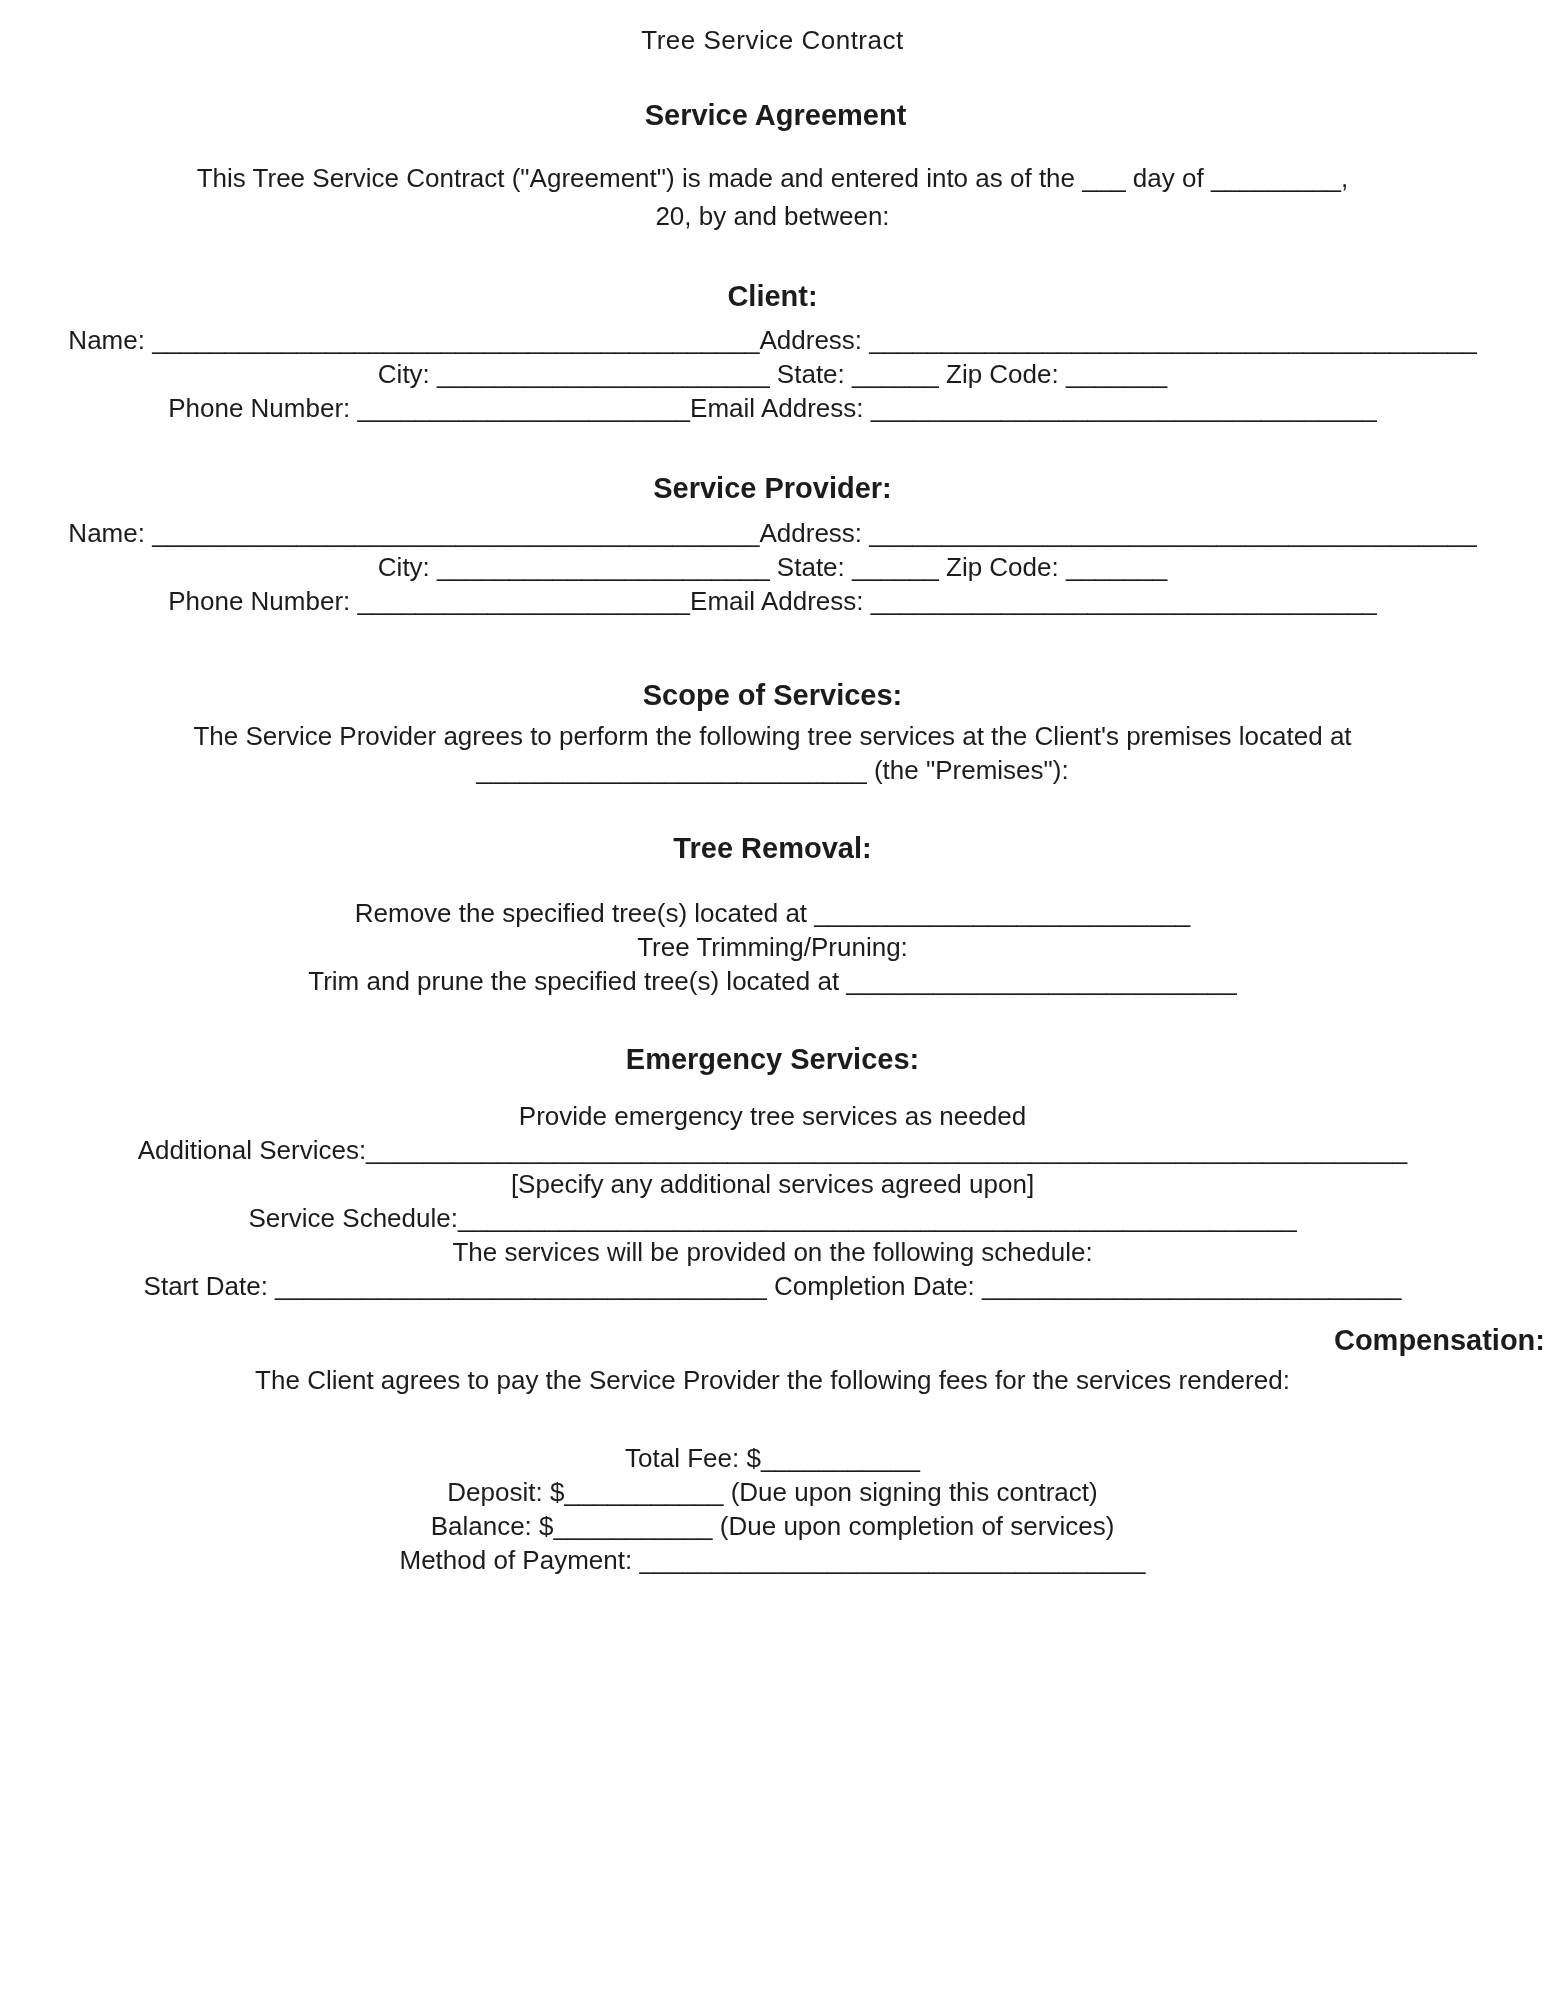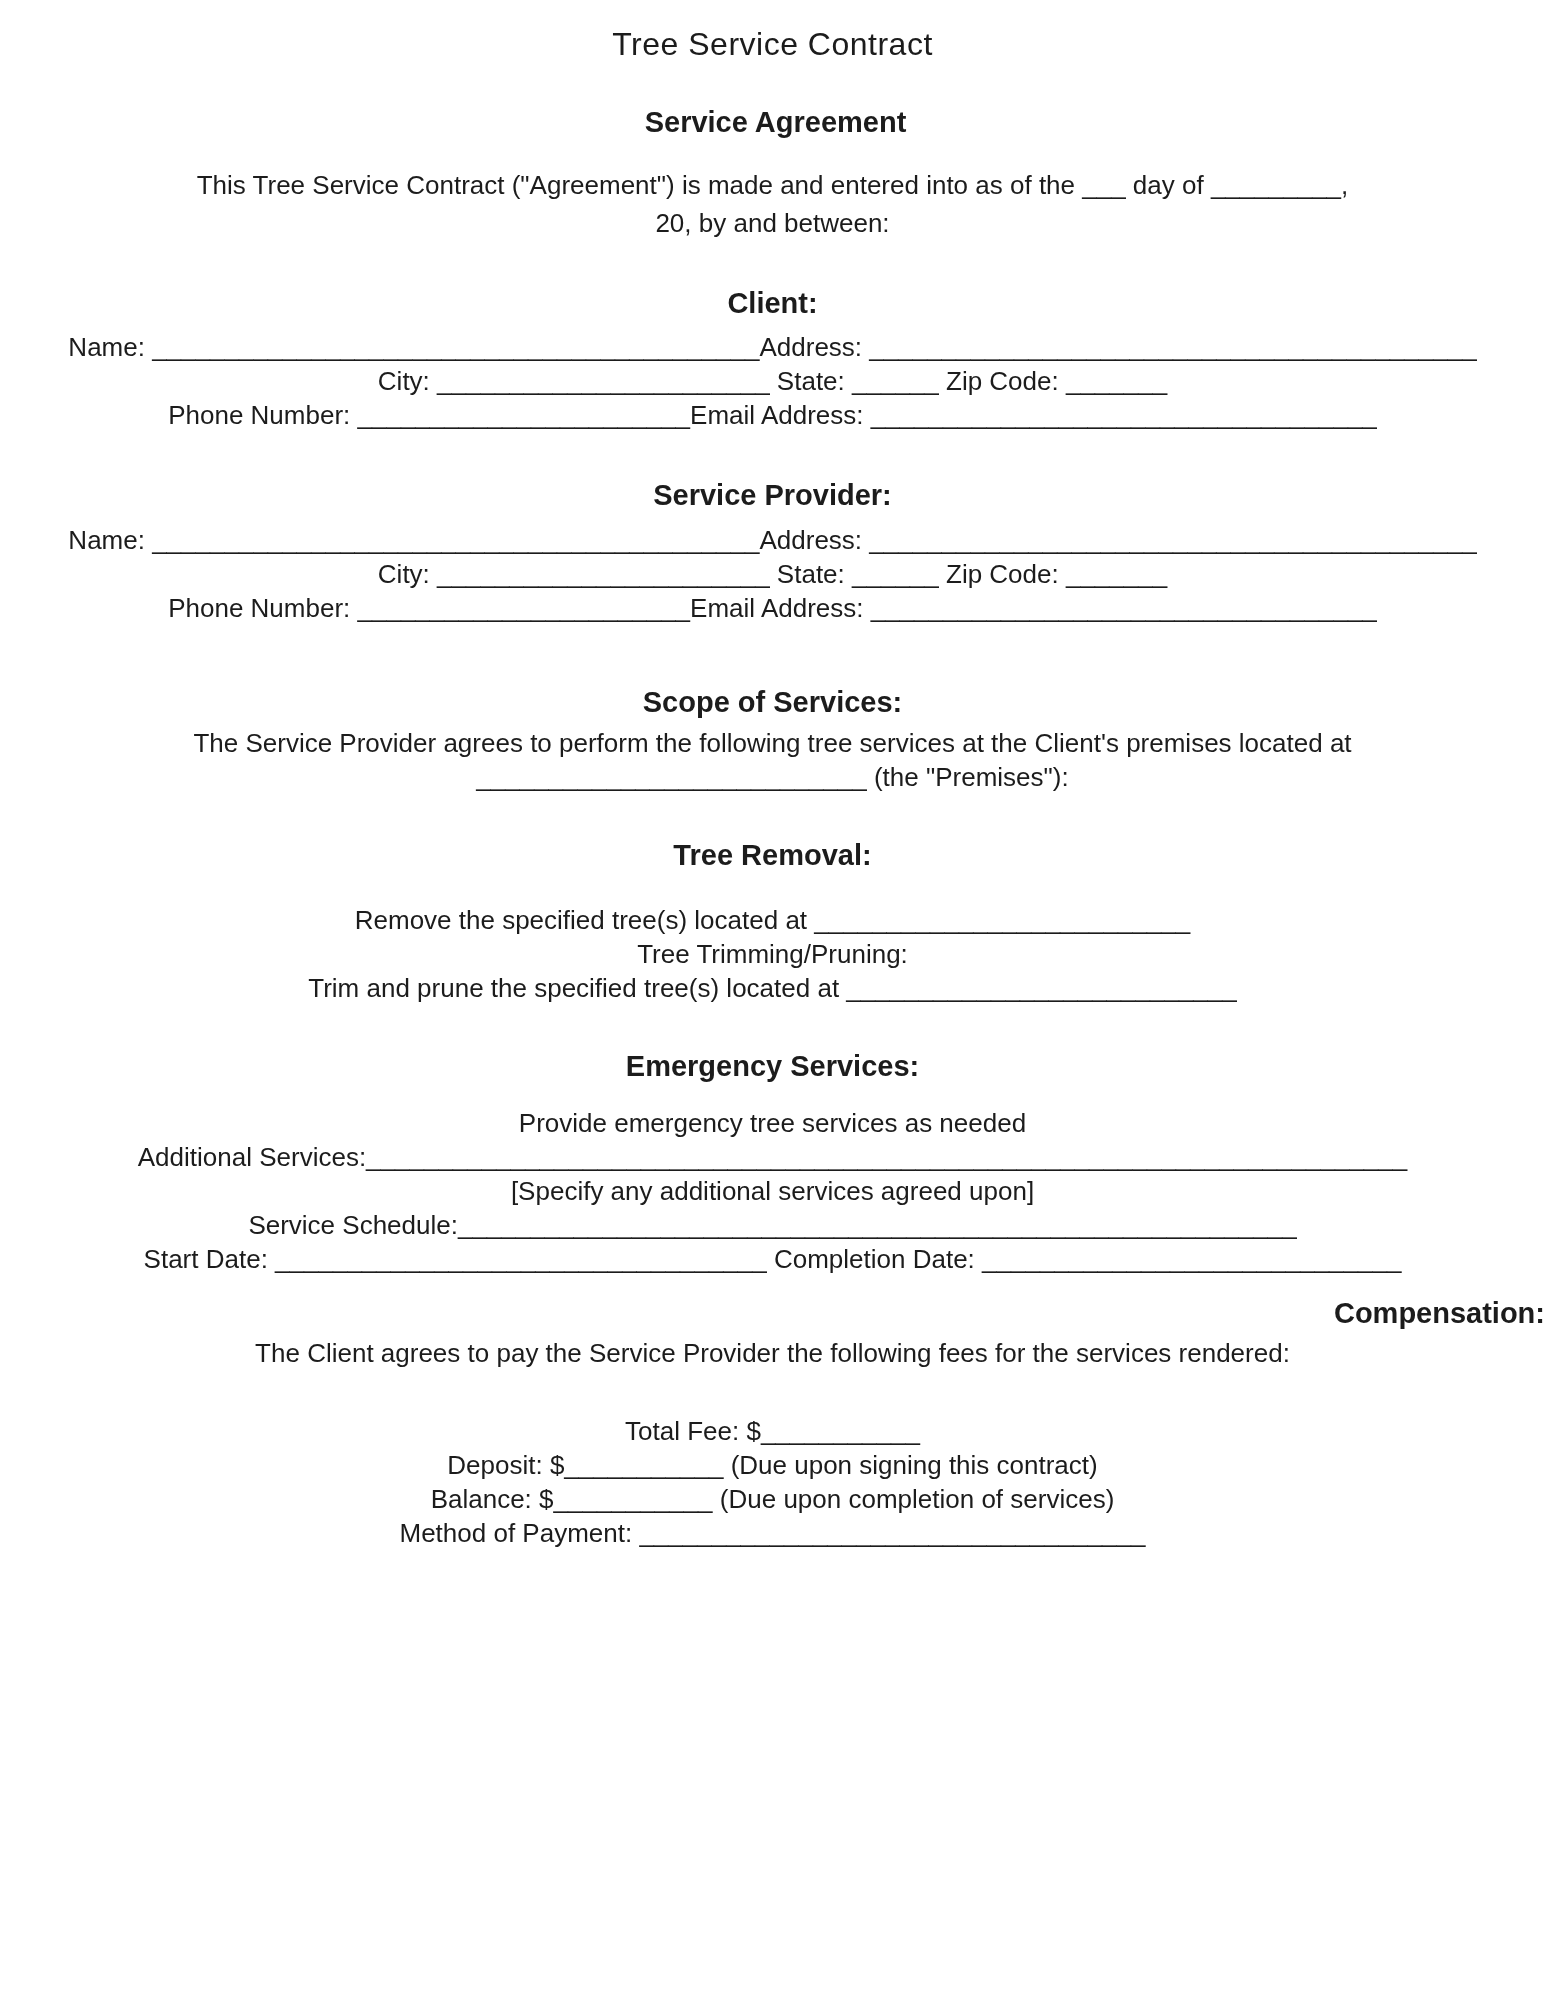--- a/index.html
+++ b/index.html
@@ -10,21 +10,21 @@
     height: 2000px;
     margin: 0 auto;
     background: #ffffff;
     font-family: "Liberation Sans", "DejaVu Sans", sans-serif;
     color: #1c1c1c;
     text-align: center;
     overflow: hidden;
   }
   .doc-title {
     padding-top: 26px;
-    font-size: 32px;
+    font-size: 26px;
     font-weight: 400;
     line-height: 1.15;
     letter-spacing: 0.5px;
   }
   .heading {
     font-size: 29px;
     font-weight: 700;
     line-height: 1.2;
   }
   .line {
@@ -91,20 +91,21 @@
     <div class="line">Tree Trimming/Pruning:</div>
     <div class="line">Trim and prune the specified tree(s) located at ___________________________</div>
   </section>
 
   <section class="sec-emergency">
     <h2 class="heading">Emergency Services:</h2>
     <div class="line">Provide emergency tree services as needed</div>
     <div class="line">Additional Services:________________________________________________________________________</div>
     <div class="line">[Specify any additional services agreed upon]</div>
     <div class="line">Service Schedule:__________________________________________________________</div>
+    <div class="line">The services will be provided on the following schedule:</div>
     <div class="line">Start Date: __________________________________ Completion Date: _____________________________</div>
   </section>
 
   <section class="sec-compensation">
     <h2 class="heading">Compensation:</h2>
     <div class="line">The Client agrees to pay the Service Provider the following fees for the services rendered:</div>
     <div class="fees-block">
       <div class="line">Total Fee: $___________</div>
       <div class="line">Deposit: $___________ (Due upon signing this contract)</div>
       <div class="line">Balance: $___________ (Due upon completion of services)</div>

